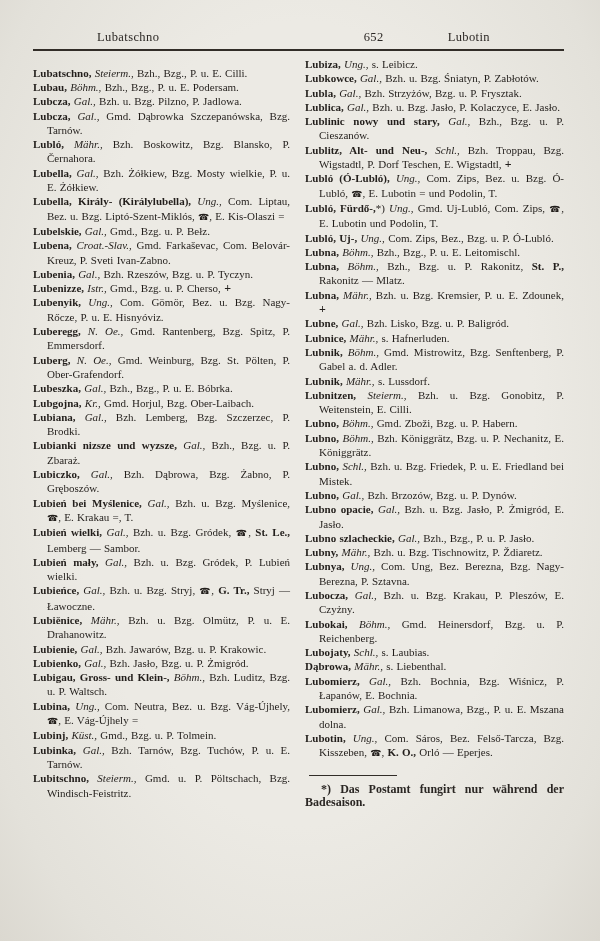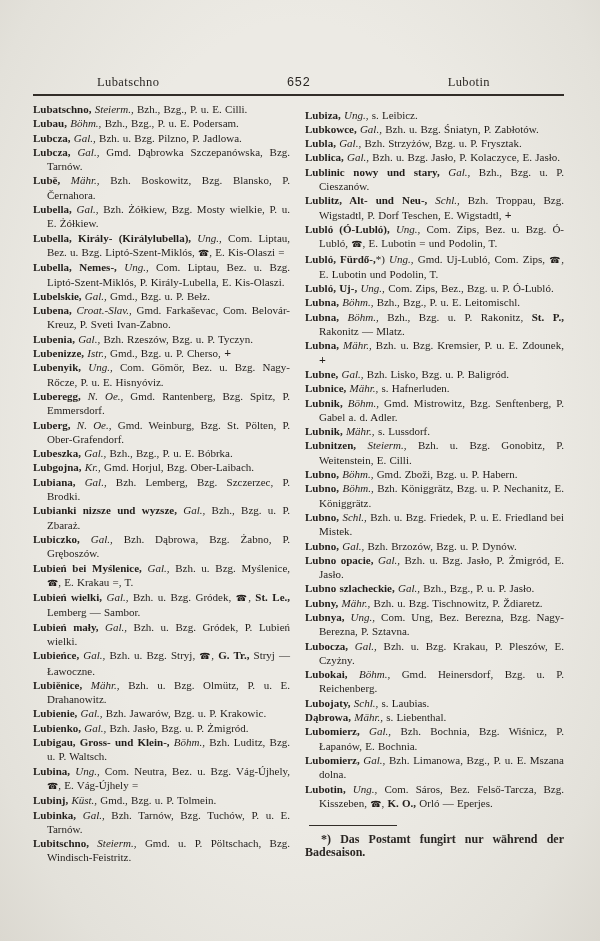--- a/index.html
+++ b/index.html
@@ -16,22 +16,22 @@
       radial-gradient(ellipse at 50% 45%, #eceae4 55%, #e3e1da 85%, #dbd8d0 100%);
     color:#221e1b;
   }
   .running-header{
     display:grid;grid-template-columns:1fr 1fr 1fr;
     align-items:end;
     font-size:12.5px;letter-spacing:.4px;color:#2b2724;
     padding:0 10px 2px 10px;
   }
   .running-header .hL{text-align:center;}
-  .running-header .hC{text-align:center;font-family:Liberation Mono, monospace;}
-  .running-header .hR{text-align:center;margin-top:45px;}
+  .running-header .hC{text-align:right;}
+  .running-header .hR{text-align:center;}
   .header-rule{border-top:2px solid #322d28;margin:2px 0 6px 0;}
   .columns{display:flex;align-items:center;}
   .col{width:262px;}
   .col.right{width:264px;}
   .divider{width:1px;background:#45403a;margin:0 7px 0 7px;}
   p.entry{
     margin:0;
     font-size:11px;line-height:14.3px;
     text-align:justify;
     padding-left:14px;text-indent:-14px;
@@ -61,24 +61,23 @@
   </div>
 
   <div class="header-rule"></div>
 
   <div class="columns">
     <div class="col left" id="col-left">
         <p class="entry"><span class="seg-b">Lubatschno,</span><span class="seg-i"> Steierm.,</span><span class="seg-r"> Bzh., Bzg., P. u. E. Cilli.</span></p>
         <p class="entry"><span class="seg-b">Lubau,</span><span class="seg-i"> Böhm.,</span><span class="seg-r"> Bzh., Bzg., P. u. E. Podersam.</span></p>
         <p class="entry"><span class="seg-b">Lubcza,</span><span class="seg-i"> Gal.,</span><span class="seg-r"> Bzh. u. Bzg. Pilzno, P. Jadlowa.</span></p>
         <p class="entry"><span class="seg-b">Lubcza,</span><span class="seg-i"> Gal.,</span><span class="seg-r"> Gmd. Dąbrowka Szczepanówska, Bzg. Tarnów.</span></p>
-        <p class="entry"><span class="seg-b">Lubě,</span><span class="seg-i"> Mähr.,</span><span class="seg-r"> Bzh. Boskowitz, Bzg. Blansko, P. Černahora.</span></p>
+        <p class="entry"><span class="seg-b">Lubló,</span><span class="seg-i"> Mähr.,</span><span class="seg-r"> Bzh. Boskowitz, Bzg. Blansko, P. Černahora.</span></p>
         <p class="entry"><span class="seg-b">Lubella,</span><span class="seg-i"> Gal.,</span><span class="seg-r"> Bzh. Żółkiew, Bzg. Mosty wielkie, P. u. E. Żółkiew.</span></p>
         <p class="entry"><span class="seg-b">Lubella, Király- (Királylubella),</span><span class="seg-i"> Ung.,</span><span class="seg-r"> Com. Liptau, Bez. u. Bzg. Liptó-Szent-Miklós, </span><span class="seg-p">☎</span><span class="seg-r">, E. Kis-Olaszi =</span></p>
-        <p class="entry"><span class="seg-b">Lubella, Nemes-,</span><span class="seg-i"> Ung.,</span><span class="seg-r"> Com. Liptau, Bez. u. Bzg. Liptó-Szent-Miklós, P. Király-Lubella, E. Kis-Olaszi.</span></p>
         <p class="entry"><span class="seg-b">Lubelskie,</span><span class="seg-i"> Gal.,</span><span class="seg-r"> Gmd., Bzg. u. P. Bełz.</span></p>
         <p class="entry"><span class="seg-b">Lubena,</span><span class="seg-i"> Croat.-Slav.,</span><span class="seg-r"> Gmd. Farkaševac, Com. Belovár-Kreuz, P. Sveti Ivan-Zabno.</span></p>
         <p class="entry"><span class="seg-b">Lubenia,</span><span class="seg-i"> Gal.,</span><span class="seg-r"> Bzh. Rzeszów, Bzg. u. P. Tyczyn.</span></p>
         <p class="entry"><span class="seg-b">Lubenizze,</span><span class="seg-i"> Istr.,</span><span class="seg-r"> Gmd., Bzg. u. P. Cherso, </span><span class="seg-x">+</span></p>
         <p class="entry"><span class="seg-b">Lubenyik,</span><span class="seg-i"> Ung.,</span><span class="seg-r"> Com. Gömör, Bez. u. Bzg. Nagy-Rőcze, P. u. E. Hisnyóviz.</span></p>
         <p class="entry"><span class="seg-b">Luberegg,</span><span class="seg-i"> N. Oe.,</span><span class="seg-r"> Gmd. Rantenberg, Bzg. Spitz, P. Emmersdorf.</span></p>
         <p class="entry"><span class="seg-b">Luberg,</span><span class="seg-i"> N. Oe.,</span><span class="seg-r"> Gmd. Weinburg, Bzg. St. Pölten, P. Ober-Grafendorf.</span></p>
         <p class="entry"><span class="seg-b">Lubeszka,</span><span class="seg-i"> Gal.,</span><span class="seg-r"> Bzh., Bzg., P. u. E. Bóbrka.</span></p>
         <p class="entry"><span class="seg-b">Lubgojna,</span><span class="seg-i"> Kr.,</span><span class="seg-r"> Gmd. Horjul, Bzg. Ober-Laibach.</span></p>
         <p class="entry"><span class="seg-b">Lubiana,</span><span class="seg-i"> Gal.,</span><span class="seg-r"> Bzh. Lemberg, Bzg. Szczerzec, P. Brodki.</span></p>

